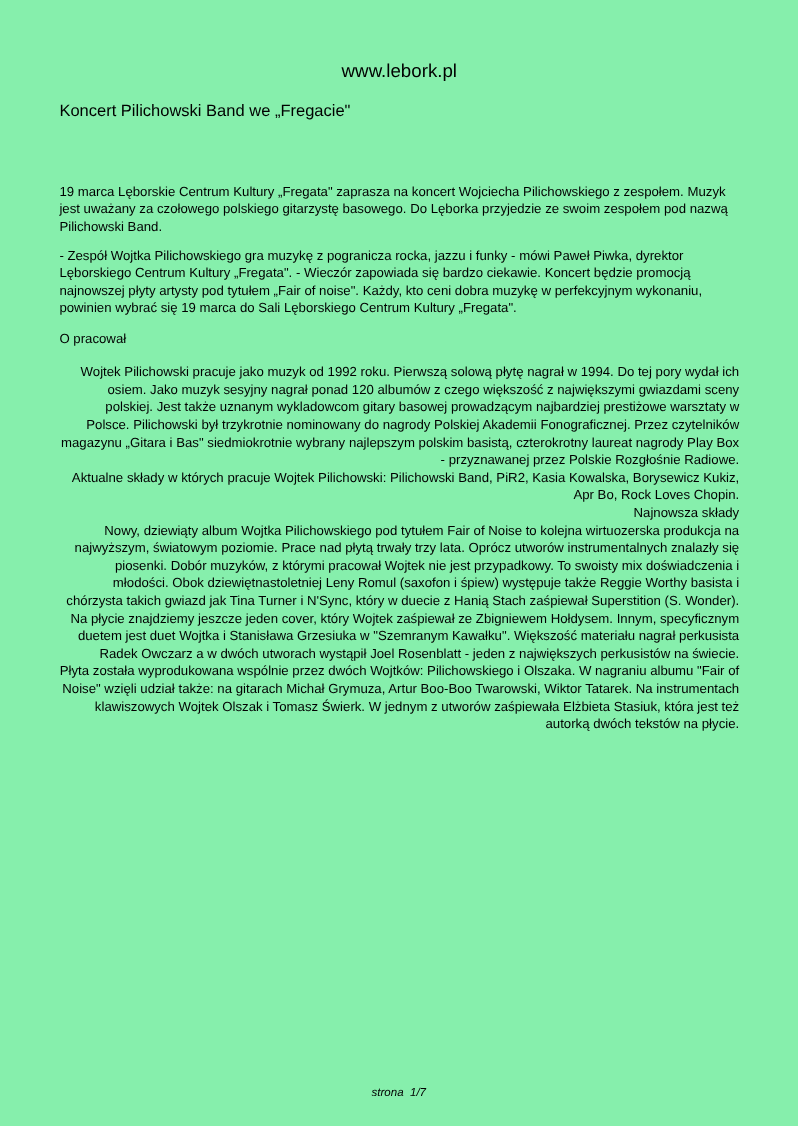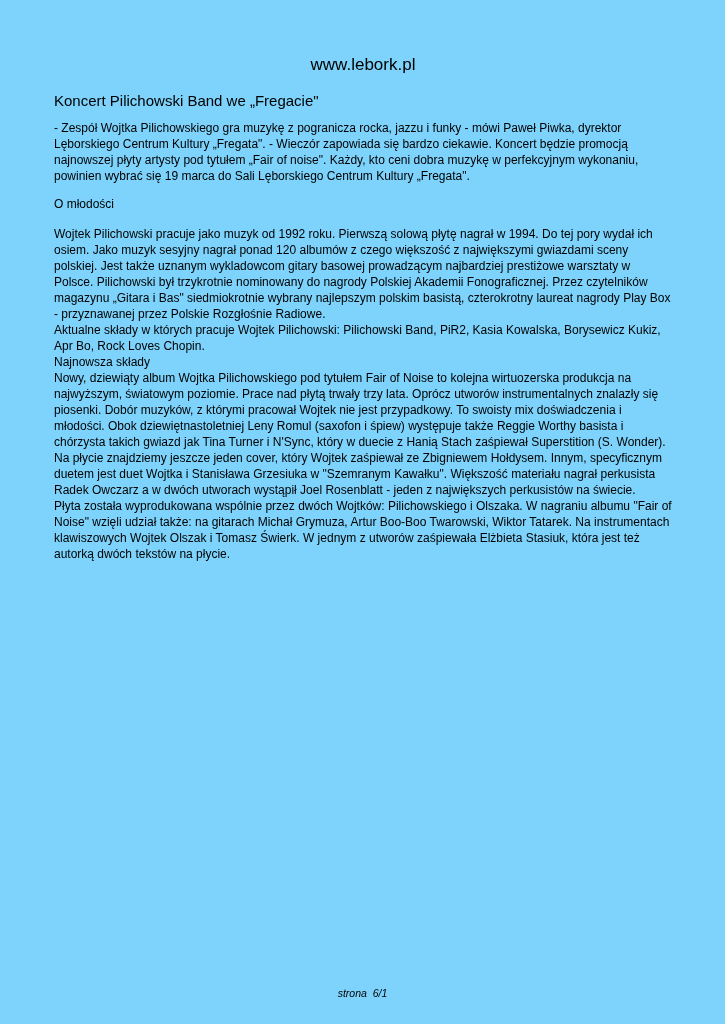--- a/index.html
+++ b/index.html
@@ -4,21 +4,21 @@
 <style>
   html, body { margin: 0; padding: 0; }
   body { background: #e9e9e9; }
   .page {
     position: relative;
     width: 725px;
     height: 1024px;
     margin: 0 auto;
     box-sizing: border-box;
     padding: 55px 53px 0 54px;
-    background: #7dd3fc;
+    background: #86efac;
     font-family: "Liberation Sans", "DejaVu Sans", sans-serif;
     color: #000000;
     font-size: 12px;
     line-height: 16px;
     overflow: hidden;
   }
   .site-url {
     text-align: center;
     font-size: 17px;
     line-height: 20px;
@@ -29,21 +29,21 @@
     font-size: 15px;
     line-height: 18px;
     font-weight: 400;
     margin: 17px 0 0 0;
   }
   .para { margin: 0; }
   .m-top-xxl { margin-top: 56px; }
   .m-top-xl  { margin-top: 10px; }
   .m-top     { margin-top: 12px; }
   .tight { margin: 0; }
-  .bio-block { margin-top: 14px; }
+  .bio-block { margin-top: 14px; text-align: right; }
   .footer {
     position: absolute;
     left: 0;
     bottom: 24px;
     width: 100%;
     text-align: center;
     font-style: italic;
     font-size: 10.5px;
     line-height: 13px;
     white-space: pre;
@@ -52,29 +52,30 @@
 </style>
 </head>
 <body>
 
 <div class="page">
 
   <div class="site-url">www.lebork.pl</div>
 
   <h1 class="doc-title">Koncert Pilichowski Band we „Fregacie"</h1>
 
+  <p class="para m-top-xxl">19 marca Lęborskie Centrum Kultury „Fregata" zaprasza na koncert Wojciecha Pilichowskiego z zespołem. Muzyk jest uważany za czołowego polskiego gitarzystę basowego. Do Lęborka przyjedzie ze swoim zespołem pod nazwą Pilichowski Band.</p>
 
   <p class="para m-top-xl">- Zespół Wojtka Pilichowskiego gra muzykę z pogranicza rocka, jazzu i funky - mówi Paweł Piwka, dyrektor Lęborskiego Centrum Kultury „Fregata". - Wieczór zapowiada się bardzo ciekawie. Koncert będzie promocją najnowszej płyty artysty pod tytułem „Fair of noise". Każdy, kto ceni dobra muzykę w perfekcyjnym wykonaniu, powinien wybrać się 19 marca do Sali Lęborskiego Centrum Kultury „Fregata".</p>
 
 
-  <p class="para m-top">O młodości</p>
+  <p class="para m-top">O pracował</p>
 
   <div class="bio-block">
     <p class="tight">Wojtek Pilichowski pracuje jako muzyk od 1992 roku. Pierwszą solową płytę nagrał w 1994. Do tej pory wydał ich osiem. Jako muzyk sesyjny nagrał ponad 120 albumów z czego większość z największymi gwiazdami sceny polskiej. Jest także uznanym wykladowcom gitary basowej prowadzącym najbardziej prestiżowe warsztaty w Polsce. Pilichowski był trzykrotnie nominowany do nagrody Polskiej Akademii Fonograficznej. Przez czytelników magazynu „Gitara i Bas" siedmiokrotnie wybrany najlepszym polskim basistą, czterokrotny laureat nagrody Play Box - przyznawanej przez Polskie Rozgłośnie Radiowe.</p>
     <p class="tight">Aktualne składy w których pracuje Wojtek Pilichowski: Pilichowski Band, PiR2, Kasia Kowalska, Borysewicz Kukiz, Apr Bo, Rock Loves Chopin.</p>
     <p class="tight">Najnowsza składy</p>
     <p class="tight">Nowy, dziewiąty album Wojtka Pilichowskiego pod tytułem Fair of Noise to kolejna wirtuozerska produkcja na najwyższym, światowym poziomie. Prace nad płytą trwały trzy lata. Oprócz utworów instrumentalnych znalazły się piosenki. Dobór muzyków, z którymi pracował Wojtek nie jest przypadkowy. To swoisty mix doświadczenia i młodości. Obok dziewiętnastoletniej Leny Romul (saxofon i śpiew) występuje także Reggie Worthy basista i chórzysta takich gwiazd jak Tina Turner i N'Sync, który w duecie z Hanią Stach zaśpiewał Superstition (S. Wonder). Na płycie znajdziemy jeszcze jeden cover, który Wojtek zaśpiewał ze Zbigniewem Hołdysem. Innym, specyficznym duetem jest duet Wojtka i Stanisława Grzesiuka w "Szemranym Kawałku". Większość materiału nagrał perkusista Radek Owczarz a w dwóch utworach wystąpił Joel Rosenblatt - jeden z największych perkusistów na świecie.</p>
     <p class="tight">Płyta została wyprodukowana wspólnie przez dwóch Wojtków: Pilichowskiego i Olszaka. W nagraniu albumu "Fair of Noise" wzięli udział także: na gitarach Michał Grymuza, Artur Boo-Boo Twarowski, Wiktor Tatarek. Na instrumentach klawiszowych Wojtek Olszak i Tomasz Świerk. W jednym z utworów zaśpiewała Elżbieta Stasiuk, która jest też autorką dwóch tekstów na płycie.</p>
   </div>
 
-  <div class="footer">strona  6/1</div>
+  <div class="footer">strona  1/7</div>
 
 </div>
 
 </body></html>

